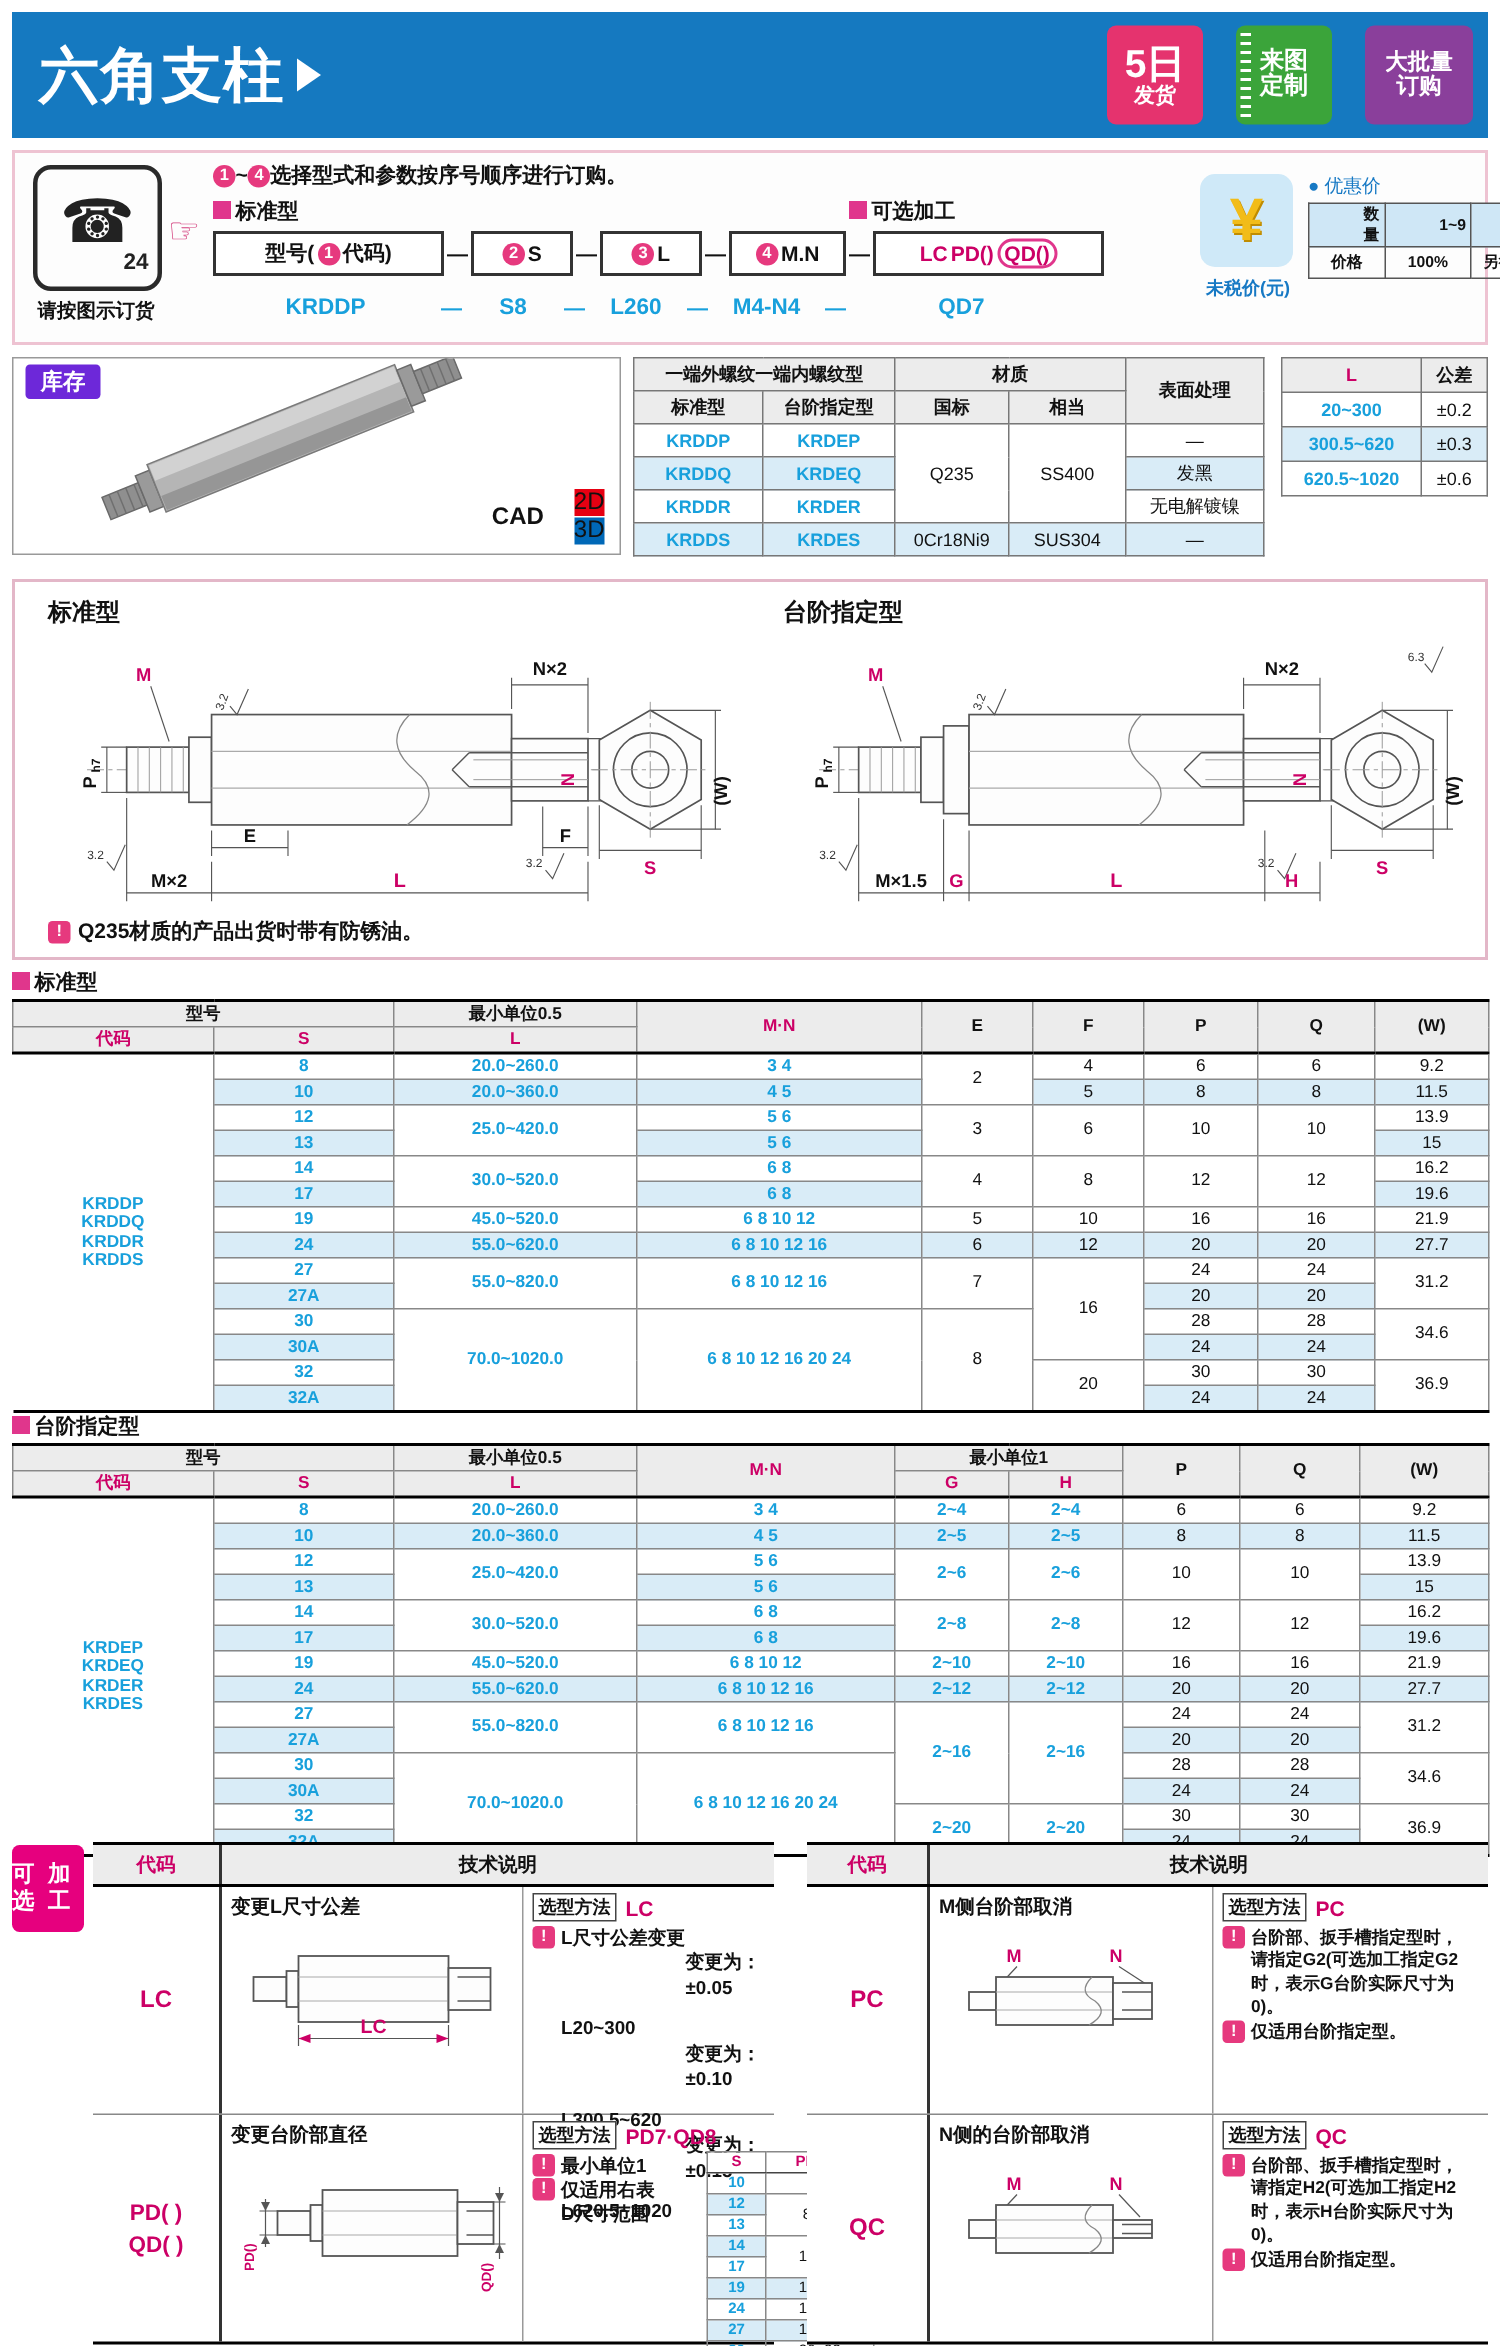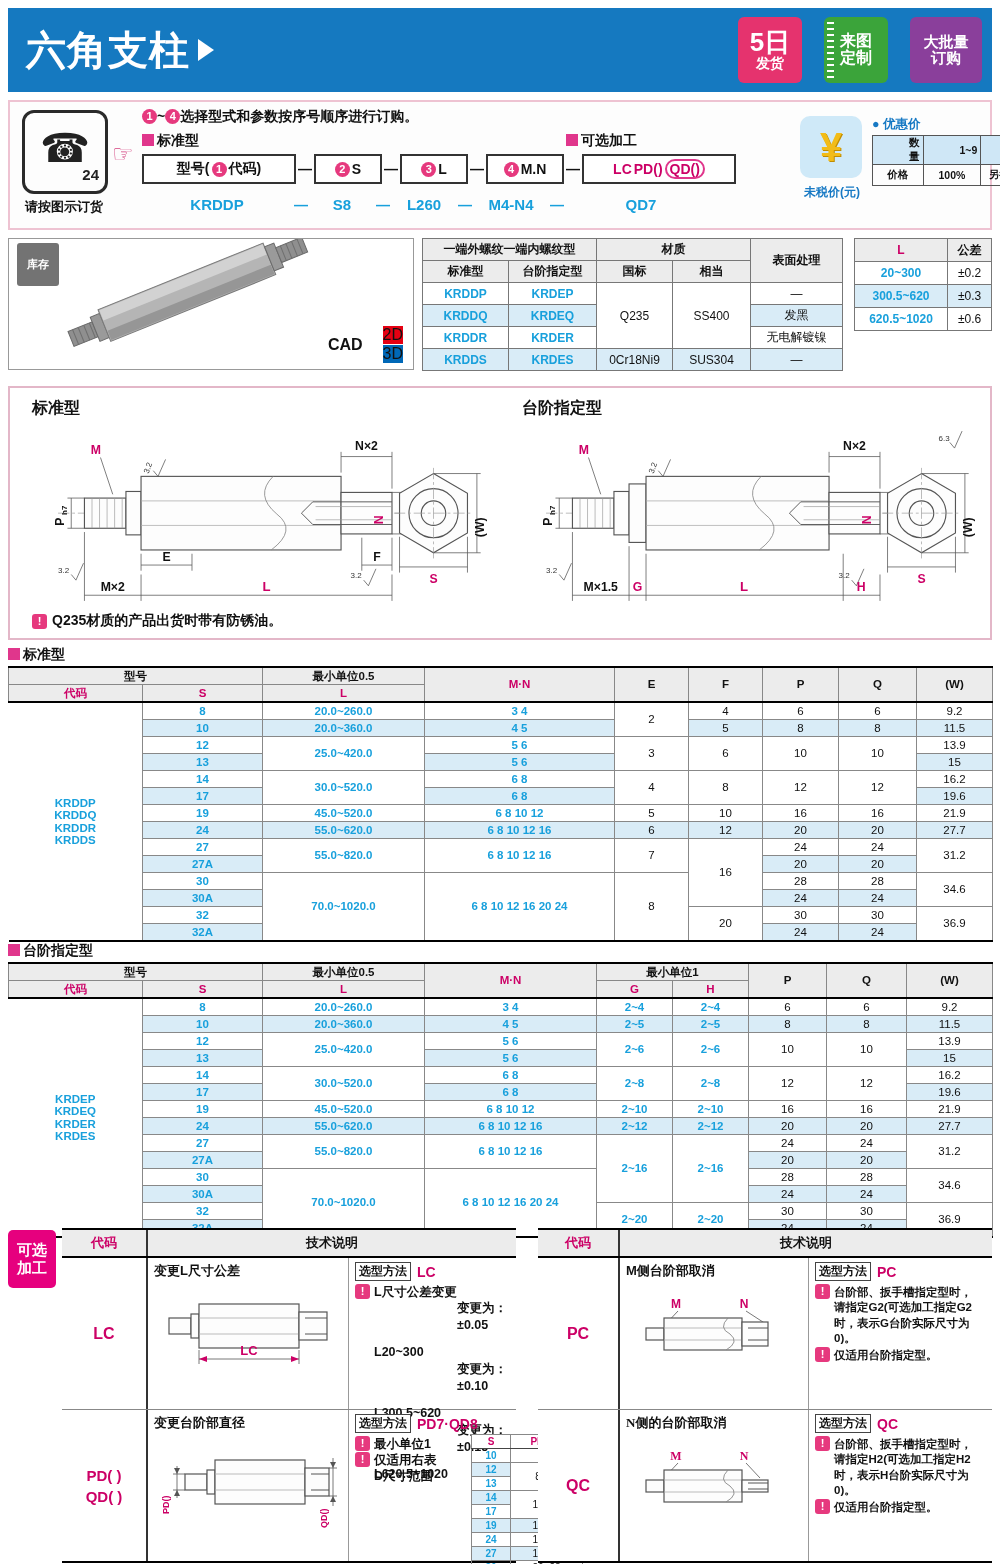--- a/index.html
+++ b/index.html
@@ -35,28 +35,28 @@
   .boxrow{position:absolute;left:132px;top:52px;display:flex;align-items:center;}
   .obox{height:26px;border:2px solid #333;background:#fff;display:flex;align-items:center;justify-content:center;font-size:14px;font-weight:bold;gap:2px;}
   .odash{width:18px;text-align:center;font-weight:bold;font-size:14px;}
   .oboxm{color:#cc0066;}
   .oval{border:2px solid #e0368c;border-radius:12px;padding:0 3px;}
   .exrow{position:absolute;left:132px;top:94px;display:flex;align-items:center;color:#18a0dc;font-size:15px;font-weight:bold;}
   .exrow .odash{color:#18a0dc;}
   .excell{text-align:center;}
   .yenbox{position:absolute;left:790px;top:14px;width:62px;height:62px;background:#cfe9f8;border-radius:10px;text-align:center;line-height:62px;font-size:40px;font-weight:bold;color:#f2bc18;text-shadow:1px 1px 0 #c08c00;}
   .untaxed{position:absolute;left:772px;top:82px;width:100px;text-align:center;color:#1779c4;font-size:12px;font-weight:bold;}
-  .disc{position:absolute;left:862px;top:14px;color:#1779c4;font-size:12.5px;font-weight:bold;}
+  .disc{position:absolute;left:862px;top:14px;color:#1779c4;font-size:12.5px;font-weight:normal;}
   .ptable{position:absolute;left:862px;top:33px;border-collapse:collapse;}
   .ptable td{border:1px solid #555;font-size:10.5px;font-weight:bold;text-align:center;height:20px;padding:0 3px;}
   .ptable tr:first-child td{background:#cfe7f6;padding-left:36px;}
   
   .stock{position:absolute;left:8px;top:238px;width:984px;height:132px;}
   .photobox{position:absolute;left:0;top:0;width:404px;height:130px;border:1px solid #999;background:#fff;}
-  .kucun{position:absolute;left:8px;top:4px;background:#737373;color:#fff;font-size:11px;font-weight:bold;padding:14px 10px;border-radius:3px;}
+  .kucun{position:absolute;left:8px;top:4px;background:#6d28d9;color:#fff;font-size:15px;font-weight:bold;padding:2px 10px;border-radius:3px;}
   .cadbadge{position:absolute;right:10px;bottom:6px;display:flex;align-items:center;gap:20px;}
   .cadtxt{font-size:16px;font-weight:bold;color:#111;}
   .cadstack{display:flex;flex-direction:column;gap:1px;}
   .c2d{background:#e60012;} .c3d{background:#0068b7;}
   .mt{position:absolute;left:414px;top:0;border-collapse:collapse;table-layout:fixed;}
   .mt td{border:1px solid #777;text-align:center;font-size:12px;padding:0;height:21px;}
   .mt .h td{background:#ececec;font-weight:bold;}
   .tolt{position:absolute;left:846px;top:0;border-collapse:collapse;table-layout:fixed;}
   .tolt td{border:1px solid #777;text-align:center;font-size:12px;height:22px;padding:0;}
   .tolt .h td{background:#ececec;font-weight:bold;}
@@ -84,21 +84,21 @@
   
   .tsec{position:absolute;left:8px;width:984px;}
   .ttitle{font-size:14px;font-weight:bold;height:20px;}
   .dt{border-collapse:collapse;table-layout:fixed;width:984px;border-top:2px solid #000;border-bottom:2px solid #000;background:#fff;}
   .dt td{border:1px solid #888;height:16px;font-size:11.5px;text-align:center;padding:0;line-height:1.05;}
   .dt tr.hd td{background:#ececec;font-weight:bold;}
   .bb{border-bottom:2px solid #000 !important;}
   .cc{border-left:none !important;border-top:none !important;border-bottom:none !important;background:#fff;font-size:13px;line-height:1.5;}
   
   .opt{position:absolute;left:8px;top:1228px;width:984px;height:332px;}
-  .obadge{position:absolute;left:0;top:2px;width:48px;height:58px;background:#e6007e;border-radius:5px;color:#fff;font-size:15px;font-weight:bold;display:flex;flex-direction:column;align-items:center;justify-content:center;line-height:1.2;}
+  .obadge{position:absolute;left:0;top:2px;width:48px;height:58px;background:#e6007e;border-radius:5px;color:#fff;font-size:15px;font-weight:bold;display:flex;flex-direction:row;align-items:center;justify-content:center;line-height:1.2;}
   .otable{position:absolute;top:0;width:454px;border-top:2px solid #000;border-bottom:2px solid #000;background:#fff;}
   .ohead{display:flex;height:26px;background:#ececec;border-bottom:2px solid #000;font-size:13px;font-weight:bold;}
   .ohead .hc{width:84px;border-right:2px solid #333;display:flex;align-items:center;justify-content:center;color:#cc0066;}
   .ohead .hd2{flex:1;display:flex;align-items:center;justify-content:center;}
   .orow{display:flex;height:151px;}
   .orow+.orow{border-top:1px solid #888;}
   .ocode{width:84px;border-right:2px solid #333;display:flex;flex-direction:column;align-items:center;justify-content:center;color:#cc0066;font-size:16px;font-weight:bold;gap:4px;flex:none;}
   .oleft{width:192px;padding:4px 2px 2px 6px;flex:none;}
   .oltitle{font-size:13px;font-weight:bold;margin-bottom:2px;}
   .oright{flex:1;border-left:1px solid #999;padding:4px 4px 2px 6px;}
@@ -977,21 +977,21 @@
               <span class="nic">!</span>
               <span>仅适用台阶指定型。</span>
             </div>
           </div>
         </div>
       </div>
       <div class="orow">
         <div class="ocode" style="width:80px;">
           <div>QC</div>
         </div>
-        <div class="oleft" style="width:180px;font-family:Liberation Serif, serif;">
+        <div class="oleft" style="width:180px;">
           <div class="oltitle">N侧的台阶部取消</div>
           <svg class="osvg" width="168" height="88" viewBox="0 0 168 88">
             <text x="44" y="24" class="tm" style="font-size:12px;">M</text>
             <text x="112" y="24" class="tm" style="font-size:12px;">N</text>
             <line x1="46" y1="27" x2="32" y2="42" class="dl"></line>
               <line x1="114" y1="27" x2="128" y2="42" class="dl"></line>
             <rect x="14" y="44" width="18" height="12" class="pt"></rect>
             <rect x="32" y="34" width="78" height="32" class="pt"></rect>
             <line x1="32" y1="44" x2="110" y2="44" class="hx"></line>
               <line x1="32" y1="56" x2="110" y2="56" class="hx"></line>

